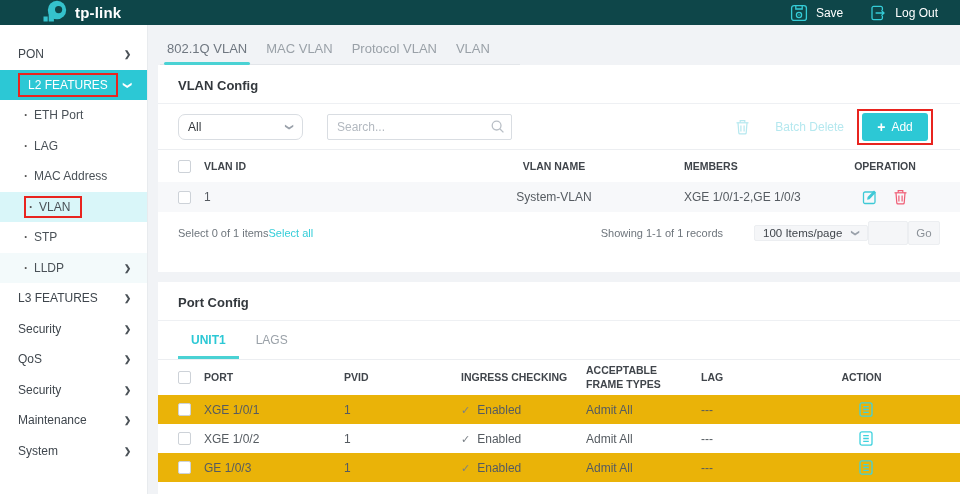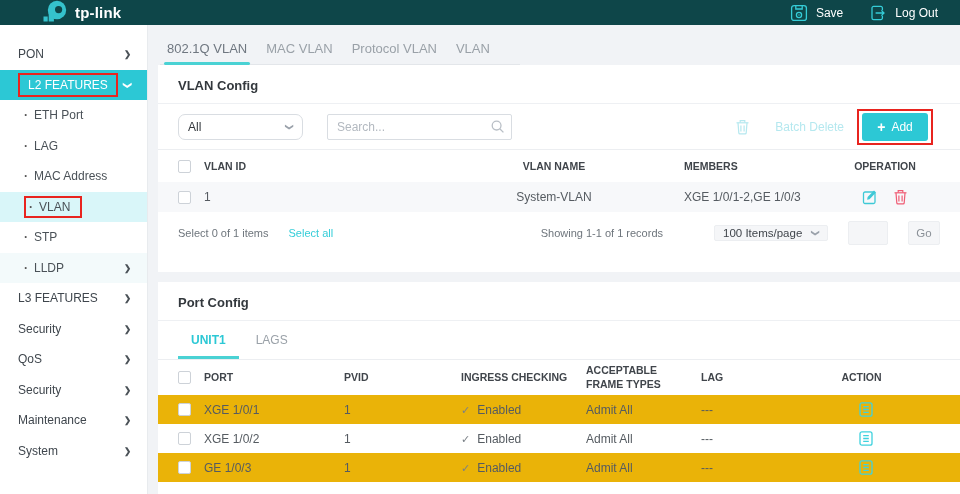--- a/index.html
+++ b/index.html
@@ -71,21 +71,21 @@
 
   
   .vrow { display:grid; grid-template-columns:26px 220px 260px 1fr 110px; align-items:center; padding:7px 20px; }
   .vhead { height:33px; border-top:1px solid #eceef1; font-size:10.5px; font-weight:bold; color:#40454b; }
   .vdata { height:30px; background:#f7f8fa; font-size:12px; color:#555b61; }
   .cell.c { text-align:center; }
   .ops { display:flex; justify-content:center; gap:15px; align-items:center; }
   .cb { width:13px; height:13px; border:1px solid #cdd2d8; border-radius:2px; background:#fff; cursor:pointer; }
 
   
-  .tfoot { display:flex; align-items:center; padding:9px 20px 0 20px; gap:20px; }
+  .tfoot { display:flex; align-items:center; padding:9px 20px 0 20px; gap:0; }
   .muted { font-size:11px; color:#6e757c; }
   .link { font-size:11px; color:#35cdd8; cursor:pointer; text-decoration:none; }
   .pager-select { height:16px; background:#f5f6f8; border:1px solid #eceef1; border-radius:2px;
     display:flex; align-items:center; gap:10px; padding:0 8px; font-size:11.5px; color:#40454b; cursor:pointer;margin-left:31px; }
   .page-input { width:40px; height:24px; background:#f5f6f8; border:1px solid #eceef1; border-radius:2px;
     outline:none; padding:0 6px; font-size:12px; font-family:"Liberation Sans",sans-serif; }
   .go-btn { width:32px; height:24px; background:#f5f6f8; border:1px solid #eceef1; border-radius:2px;
     color:#8a9097; font-size:11.5px; cursor:pointer; font-family:"Liberation Sans",sans-serif; }
 
   

